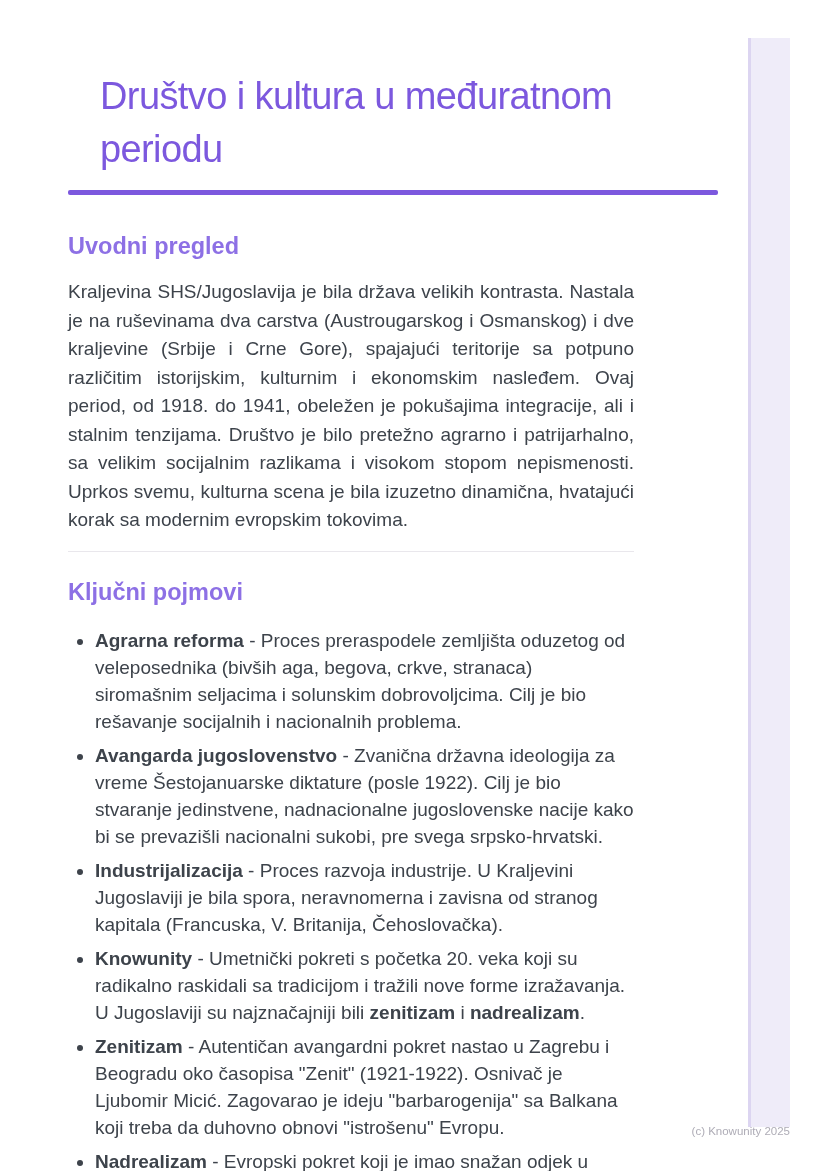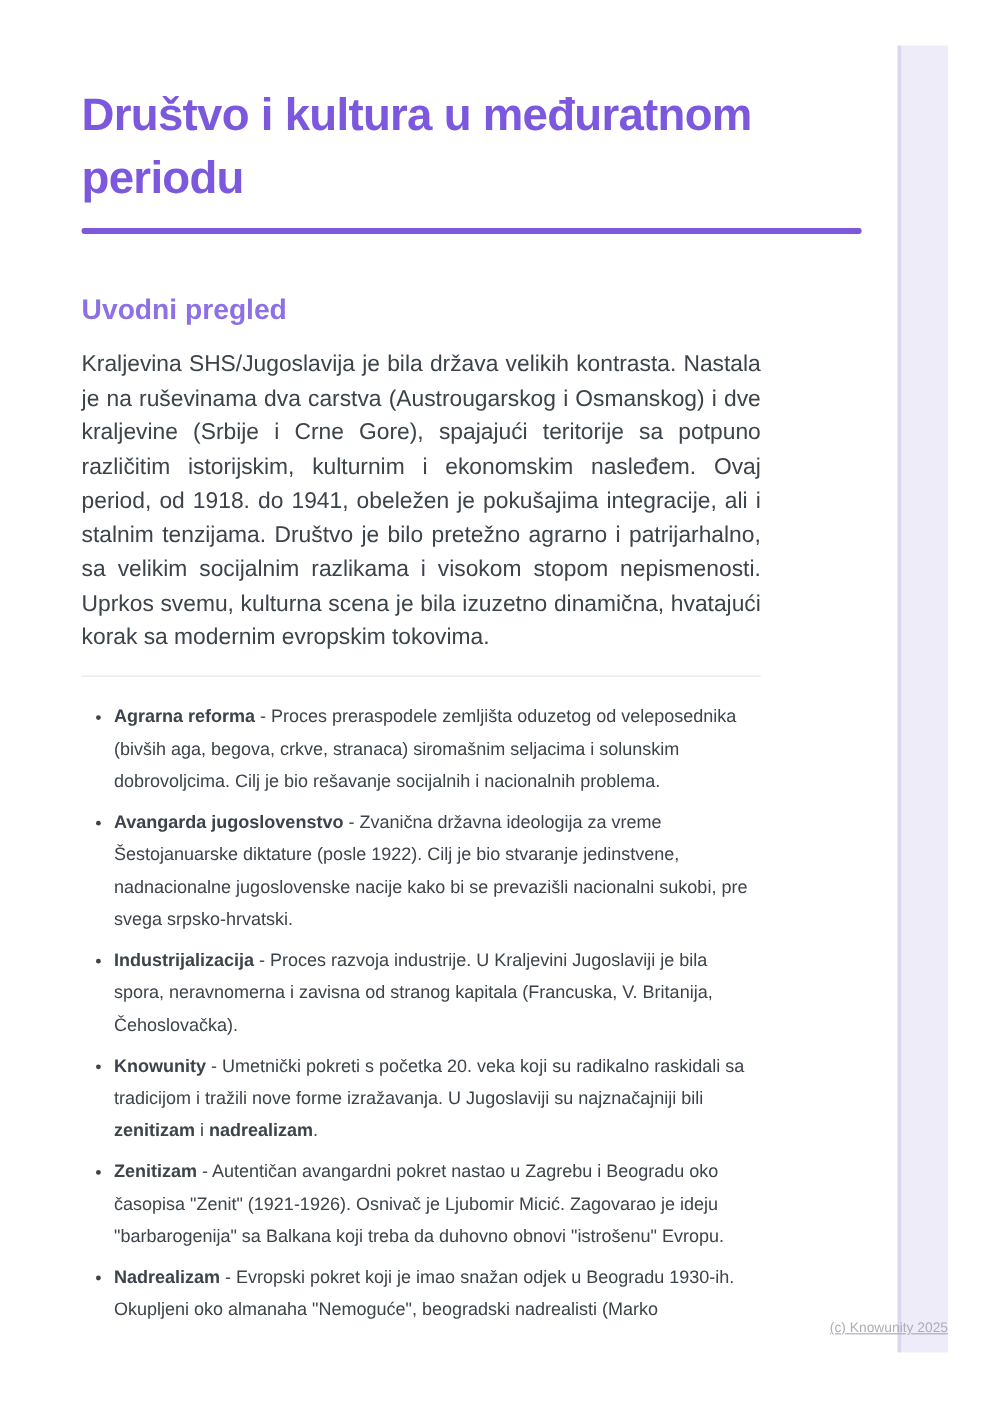--- a/index.html
+++ b/index.html
@@ -30,91 +30,92 @@
   .content{
     position:absolute;
     left:68px; top:0;
     width:566px;
     z-index:2;
   }
   .page-title{
     margin-top:70px;
     font-size:38px;
     line-height:53px;
-    font-weight:700;
+    font-weight:400;
     letter-spacing:-0.6px;
     color:var(--accent);
+    margin-left:32px;
   }
   .title-rule{
     margin-top:14px;
     width:650px;
     height:5px;
     background:var(--accent);
     border-radius:2px;
   }
   .section-heading{
     font-size:23.5px;
     line-height:30px;
     font-weight:700;
     color:var(--heading);
   }
-  .intro-heading{ margin-top:48px; }
+  .intro-heading{ margin-top:36px; }
   .intro-body{
     margin-top:17px;
     font-size:19px;
     line-height:28.5px;
     color:var(--text);
     text-align:justify;
   }
   .section-divider{
     margin-top:16px;
     border:none;
     border-top:1.5px solid var(--divider);
     width:566px;
   }
   .terms-heading{ margin-top:25px; }
   .terms-list{
     margin-top:20px;
     padding-left:27px;
     list-style:disc outside;
   }
   .terms-list li{
-    font-size:15px;
+    font-size:19px;
     line-height:27px;
     color:var(--text);
     margin-bottom:7px;
   }
   .terms-list li b{ font-weight:700; }
   .page-footer{
     position:absolute;
-    top:1101px;
+    top:1125px;
     right:38px;
     font-size:11.5px;
     color:var(--footer-gray);
     z-index:3;
-    text-decoration:underline;
   }
 </style>
 </head>
 <body>
 
 <div class="side-bar"></div>
 
 <div class="content">
   <h1 class="page-title">Društvo i kultura u međuratnom periodu</h1>
   <div class="title-rule"></div>
 
   <h2 class="section-heading intro-heading">Uvodni pregled</h2>
   <p class="intro-body">Kraljevina SHS/Jugoslavija je bila država velikih kontrasta. Nastala je na ruševinama dva carstva (Austrougarskog i Osmanskog) i dve kraljevine (Srbije i Crne Gore), spajajući teritorije sa potpuno različitim istorijskim, kulturnim i ekonomskim nasleđem. Ovaj period, od 1918. do 1941, obeležen je pokušajima integracije, ali i stalnim tenzijama. Društvo je bilo pretežno agrarno i patrijarhalno, sa velikim socijalnim razlikama i visokom stopom nepismenosti. Uprkos svemu, kulturna scena je bila izuzetno dinamična, hvatajući korak sa modernim evropskim tokovima.</p>
 
   <hr class="section-divider">
 
+  <h2 class="section-heading terms-heading">Ključni pojmovi</h2>
   <ul class="terms-list" id="terms-list">
       <li><b>Agrarna reforma</b><span> - Proces preraspodele zemljišta oduzetog od veleposednika (bivših aga, begova, crkve, stranaca) siromašnim seljacima i solunskim dobrovoljcima. Cilj je bio rešavanje socijalnih i nacionalnih problema.</span></li>
       <li><b>Avangarda jugoslovenstvo</b><span> - Zvanična državna ideologija za vreme Šestojanuarske diktature (posle 1922). Cilj je bio stvaranje jedinstvene, nadnacionalne jugoslovenske nacije kako bi se prevazišli nacionalni sukobi, pre svega srpsko-hrvatski.</span></li>
       <li><b>Industrijalizacija</b><span> - Proces razvoja industrije. U Kraljevini Jugoslaviji je bila spora, neravnomerna i zavisna od stranog kapitala (Francuska, V. Britanija, Čehoslovačka).</span></li>
       <li><b>Knowunity</b><span> - Umetnički pokreti s početka 20. veka koji su radikalno raskidali sa tradicijom i tražili nove forme izražavanja. U Jugoslaviji su najznačajniji bili </span><b>zenitizam</b><span> i </span><b>nadrealizam</b><span>.</span></li>
-      <li><b>Zenitizam</b><span> - Autentičan avangardni pokret nastao u Zagrebu i Beogradu oko časopisa "Zenit" (1921-1926). Osnivač je Ljubomir Micić. Zagovarao je ideju "barbarogenija" sa Balkana koji treba da duhovno obnovi "istrošenu" Evropu.</span></li>
+      <li><b>Zenitizam</b><span> - Autentičan avangardni pokret nastao u Zagrebu i Beogradu oko časopisa "Zenit" (1921-1922). Osnivač je Ljubomir Micić. Zagovarao je ideju "barbarogenija" sa Balkana koji treba da duhovno obnovi "istrošenu" Evropu.</span></li>
       <li><b>Nadrealizam</b><span> - Evropski pokret koji je imao snažan odjek u Beogradu 1930-ih. Okupljeni oko almanaha "Nemoguće", beogradski nadrealisti (Marko</span></li>
     </ul>
 </div>
 
 <div class="page-footer">(c) Knowunity 2025</div>
 
 </body></html>

